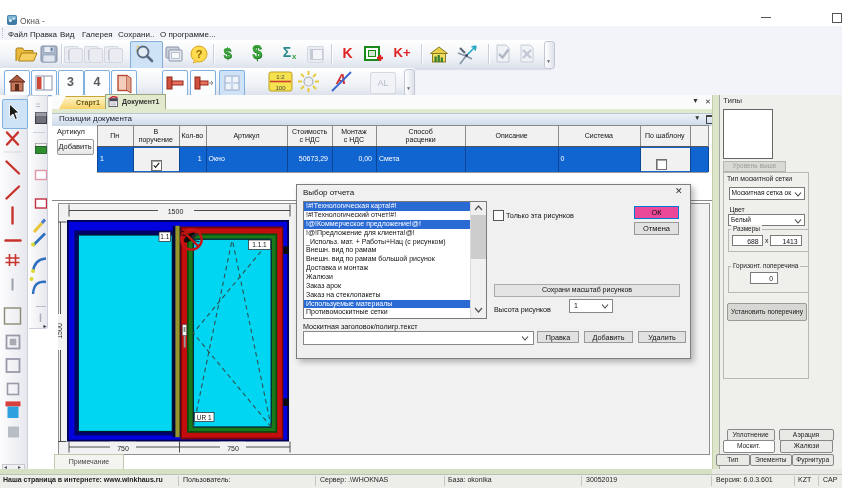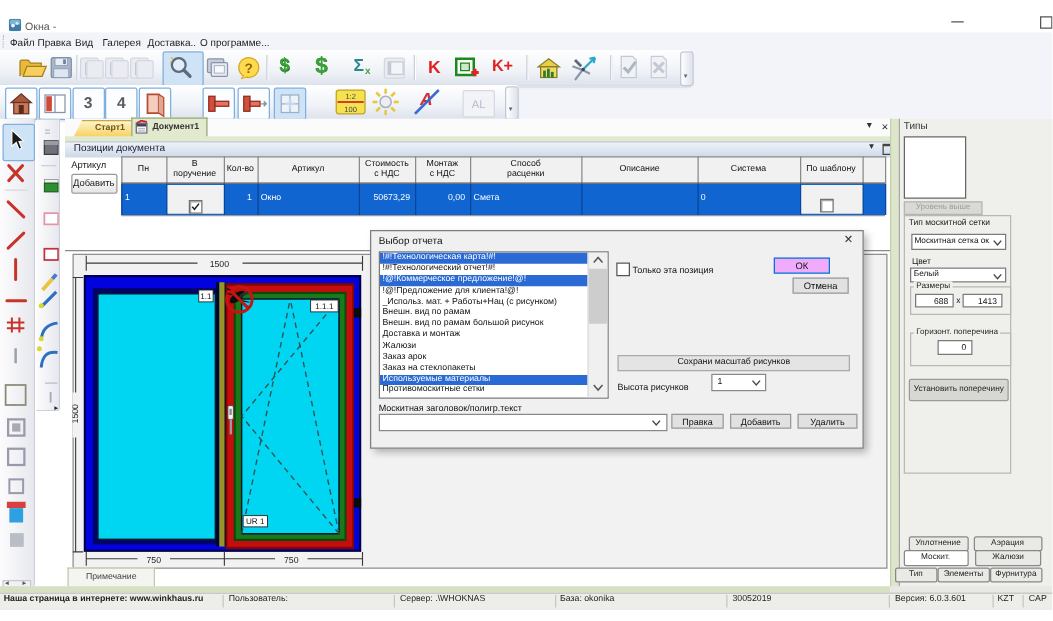--- a/index.html
+++ b/index.html
@@ -22,21 +22,21 @@
 <div class="a" style="left:761px;top:17px;width:10px;height:1px;background:#555;"></div>
 <div class="a" style="left:832px;top:13px;width:8px;height:8px;border:1px solid #555;"></div>
 
 <div class="a" style="left:0;top:26px;width:842px;height:69px;background:#f3f4f9;"></div>
 <div class="a" style="left:2px;top:28px;width:2px;height:10px;border-left:1px dotted #b8bcc8;"></div>
 <div class="tx" style="left:0;top:30px;width:842px;font-size:8px;color:#222;">
  <span style="position:absolute;left:8px;text-align:center;">Файл</span>
  <span style="position:absolute;left:30px;">Правка</span>
  <span style="position:absolute;left:60px;">Вид</span>
  <span style="position:absolute;left:82px;">Галерея</span>
- <span style="position:absolute;left:118px;">Доставка..</span>
+ <span style="position:absolute;left:118px;">Сохрани..</span>
  <span style="position:absolute;left:160px;">О программе...</span>
 </div>
 
 <div>
     <div class="a" style="left:0;top:40px;width:553px;height:28px;background:linear-gradient(#ffffff,#eef1f6 65%,#dde2ec);border-bottom:1px solid #d8dce8;border-radius:0 3px 3px 0;box-shadow:0 1px 1px rgba(150,160,180,0.25);"></div>
     <svg class="a" style="left:15px;top:46px" width="23" height="17" viewBox="0 0 23 17">
 <path d="M1 15 L1 3.5 Q1 2 2.5 2 L7.5 2 L9.5 4.5 L18 4.5 L18 6.5" fill="#e8b93c" stroke="#a87f18" stroke-width="1"></path>
 <path d="M3.5 15 L6.5 7 L22 7 L18.7 15 Z" fill="#f6cf5e" stroke="#a87f18" stroke-width="1"></path>
 </svg>
     <svg class="a" style="left:40px;top:45px" width="18" height="18" viewBox="0 0 18 18">
@@ -463,22 +463,22 @@
         <svg style="position:absolute;left:3px;top:3px" width="9" height="7">
           <path d="M1 5 L4.5 1 L8 5" fill="none" stroke="#555" stroke-width="1.2"></path>
         </svg>
         <svg style="position:absolute;left:3px;top:105px" width="9" height="7">
           <path d="M1 1 L4.5 5 L8 1" fill="none" stroke="#555" stroke-width="1.2"></path>
         </svg>
         <div style="position:absolute;left:0;top:13px;width:15px;height:44px;background:#cdcdcd;"></div>
       </div>
     </div>
     <div class="a" style="left:196px;top:25px;width:8.5px;height:8.5px;background:#fff;border:1px solid #555;"></div>
-    <div class="tx" style="left:209px;top:25.5px;font-size:7.2px;color:#111;">Только эта позиция</div>
-    <div class="a" style="left:322px;top:21px;width:45px;height:12.5px;background:#f0abfc;border:1.5px solid #0078d7;font-size:7.5px;color:#111;text-align:center;line-height:11px;box-sizing:border-box;">ОК</div>
+    <div class="tx" style="left:209px;top:25.5px;font-size:7.2px;color:#111;">Только эта рисунков</div>
+    <div class="a" style="left:337px;top:21px;width:45px;height:12.5px;background:#ec4899;border:1.5px solid #0078d7;font-size:7.5px;color:#111;text-align:center;line-height:11px;box-sizing:border-box;">ОК</div>
     <div class="a" style="left:337px;top:37px;width:45px;height:12.5px;background:#e1e1e1;border:1px solid #999;font-size:7.5px;color:#111;text-align:center;line-height:11.5px;box-sizing:border-box;">Отмена</div>
     <div class="a" style="left:197px;top:98.5px;width:184px;height:11px;background:#e4e4e4;border:1px solid #aaa;font-size:7px;color:#111;text-align:center;line-height:10.5px;">Сохрани масштаб рисунков</div>
     <div class="tx" style="left:197px;top:120px;font-size:7.2px;color:#111;">Высота рисунков</div>
     <div class="a" style="left:272px;top:113.5px;width:42px;height:12.5px;background:#fff;border:1px solid #888;">
       <div style="position:absolute;left:4px;top:2px;font-size:7px;color:#111;">1</div>
       <svg style="position:absolute;right:3px;top:3.5px" width="8" height="7">
         <path d="M1 1.5 L4 5 L7 1.5" fill="none" stroke="#444" stroke-width="1.1"></path>
       </svg>
     </div>
     <div class="tx" style="left:6px;top:136.5px;font-size:7.2px;color:#111;">Москитная заголовок/полигр.текст</div>

